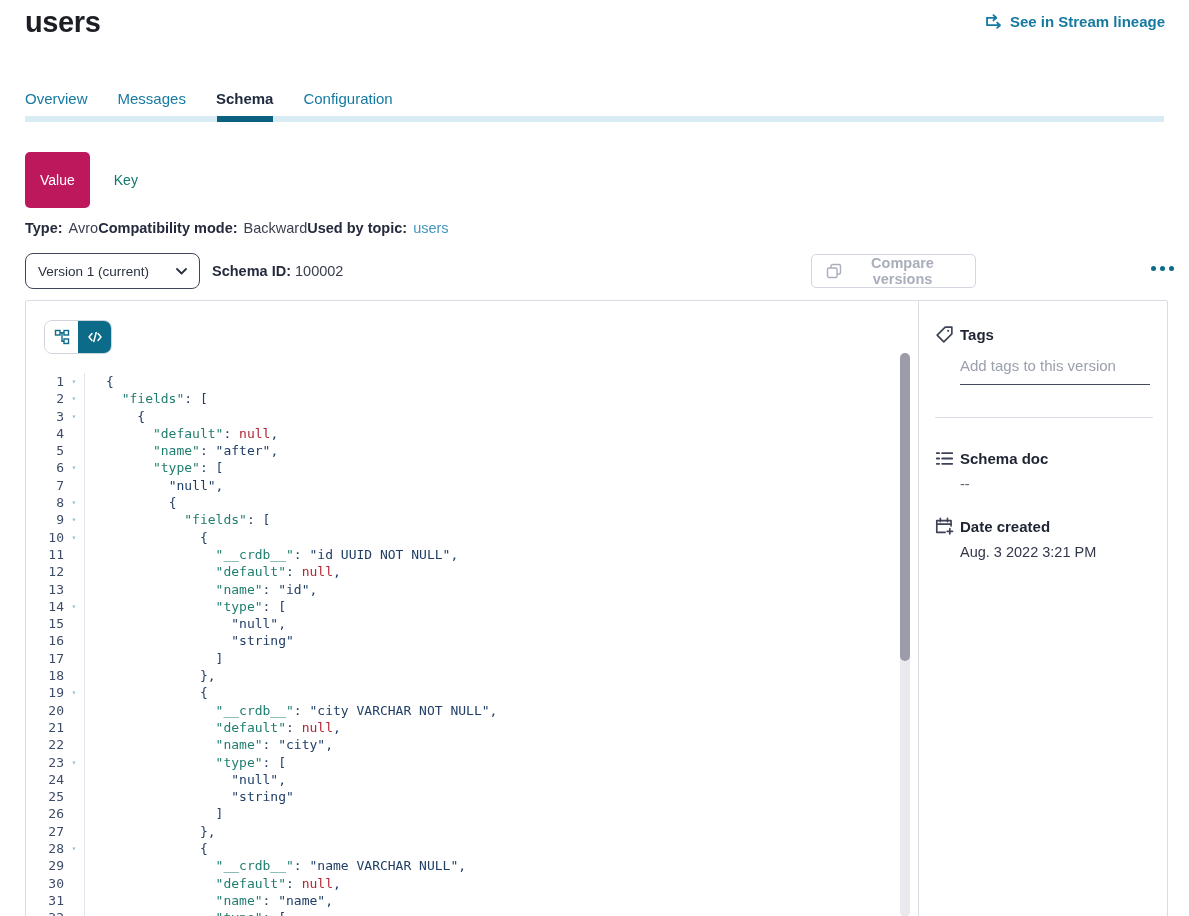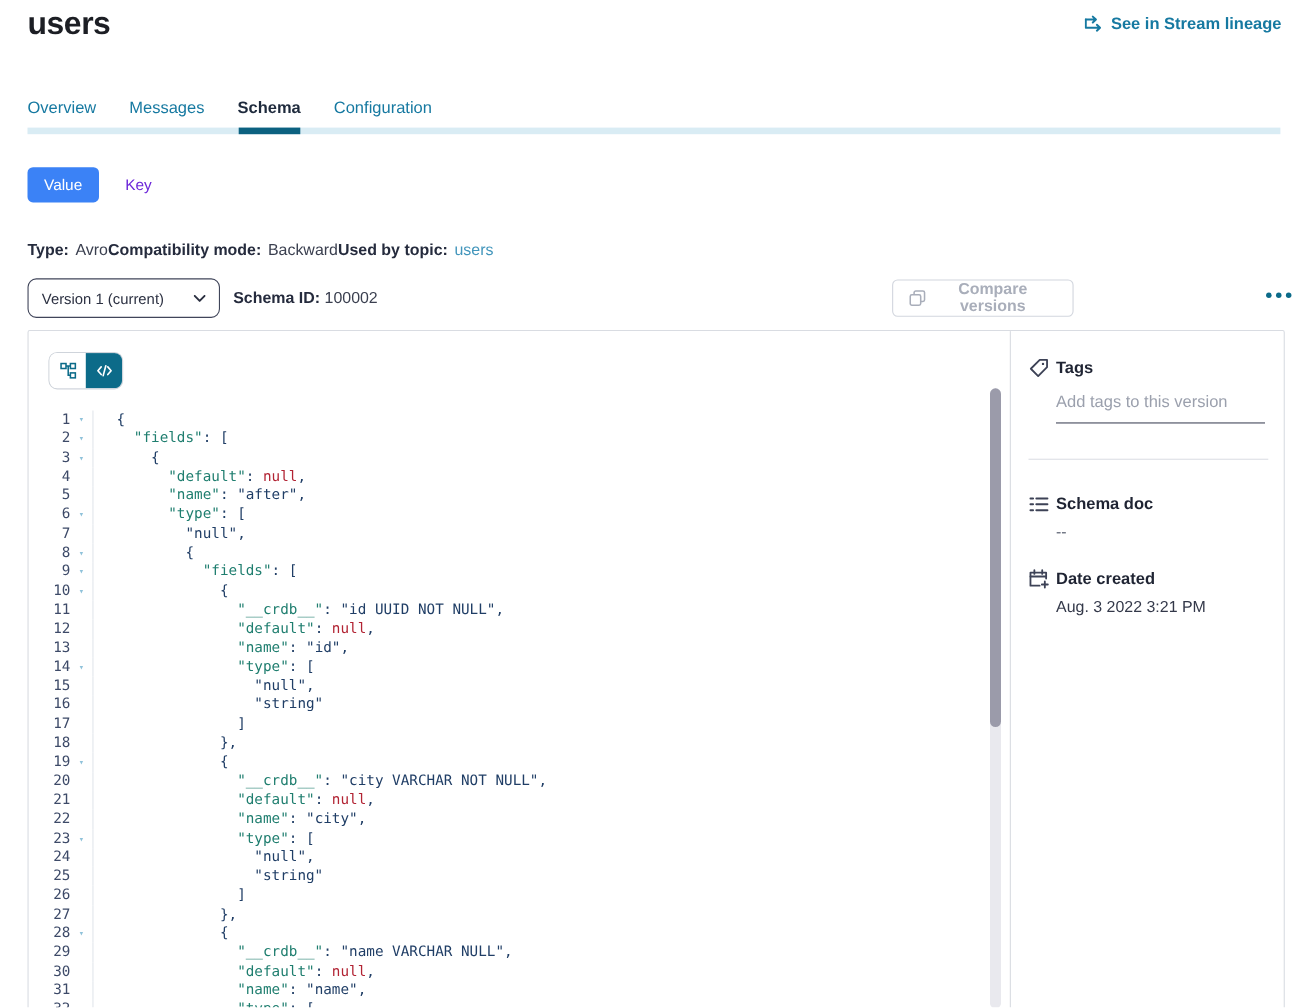--- a/index.html
+++ b/index.html
@@ -14,23 +14,23 @@
   .lineage-link { position:absolute; right:24px; top:13px; display:flex; align-items:center;
     gap:7px; color:#1679a1; font-size:15px; font-weight:600; cursor:pointer; }
   
   .tabs { position:absolute; left:25px; top:90px; display:flex; gap:30px; font-size:15px; }
   .tab { color:#1679a1; cursor:pointer; padding-bottom:10px; }
   .tab.active { color:#1e2a3c; font-weight:700; }
   .tabbar { position:absolute; left:25px; top:116px; width:1139px; height:6px; background:#d9ecf4; }
   .tabbar-active { position:absolute; left:192px; top:0; width:56px; height:6px; background:#0c6180; }
   
   .vk-row { position:absolute; left:25px; top:152px; display:flex; align-items:center; gap:24px; }
-  .value-btn { background:#3b82f6; color:#fff; font-size:14px; padding:8px 15px; border-radius:5px;
+  .value-btn { background:#be185d; color:#fff; font-size:14px; padding:20px 15px; border-radius:5px;
     border:none; font-family:inherit; cursor:pointer; }
-  .key-link { color:#6d28d9; font-size:14px; cursor:pointer; }
+  .key-link { color:#0f766e; font-size:14px; cursor:pointer; }
   
   .meta-row { position:absolute; left:25px; top:220px; display:flex; font-size:14.5px; }
   .meta-pair { display:flex; gap:6px; }
   .meta-label { font-weight:700; color:#252b3d; }
   .meta-value { color:#3a3f4f; }
   .meta-link { color:#4396bc; cursor:pointer; }
   
   .version-select { position:absolute; left:25px; top:253px; width:175px; height:36px;
     border:1px solid #40455a; border-radius:8px; display:flex; align-items:center;
     padding:0 12px; font-size:13.5px; color:#2c3142; cursor:pointer; background:#fff; }

